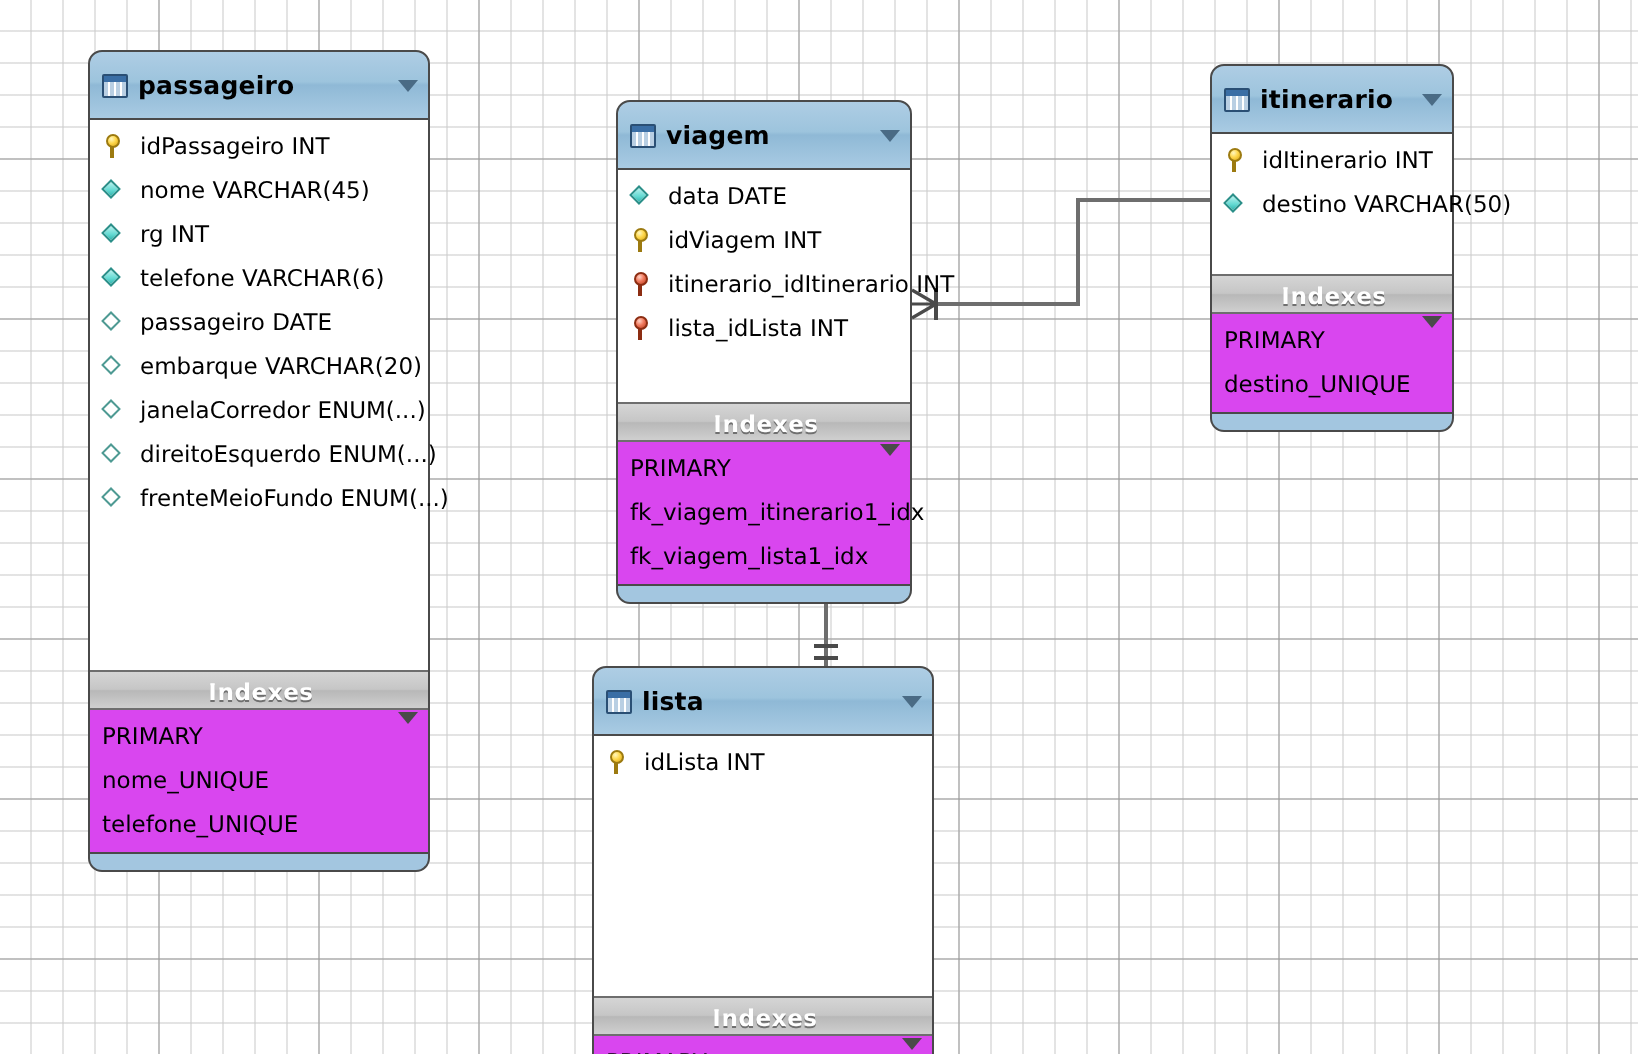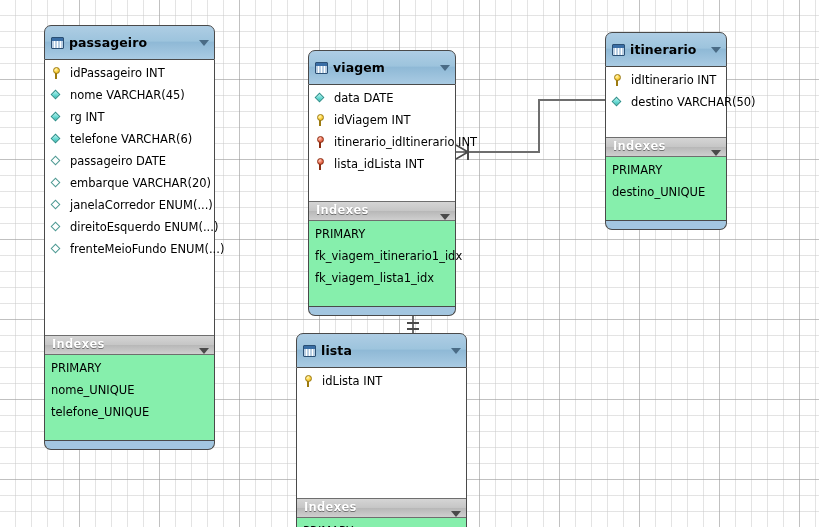--- a/index.html
+++ b/index.html
@@ -146,30 +146,31 @@
     border:1px solid #4e9a93;box-sizing:border-box;
     transform:rotate(45deg);
   }
 
   
   .idx-head{
     height:20px;line-height:20px;
     background:linear-gradient(to bottom,#d5d5d5 0%,#c6c6c6 48%,#b8b8b8 52%,#cfcfcf 100%);
     border-top:1px solid #6e6e6e;
     border-bottom:1px solid #6e6e6e;
-    display:flex;align-items:flex-end;
+    display:flex;align-items:center;
     padding:0 5px 0 7px;
     box-sizing:border-box;
+    flex-direction:column;
   }
   .idx-head .ihlabel{
     font-size:11.5px;font-weight:bold;color:#ffffff;
     text-shadow:0 1px 0 rgba(90,90,90,0.8);
     letter-spacing:0.3px;
   }
-  .idx-list{background:#86efac;padding:2px 0 17px 0;}
+  .idx-list{background:#d946ef;padding:2px 0 3px 0;}
   .idx-item{
     height:22px;line-height:22px;
     font-size:11.5px;color:#000;padding-left:6px;white-space:nowrap;
   }
   
   .tbl-foot{
     height:9px;
     background:#a3c6e0;
     border:1px solid #4a4a4a;
     border-top:none;

